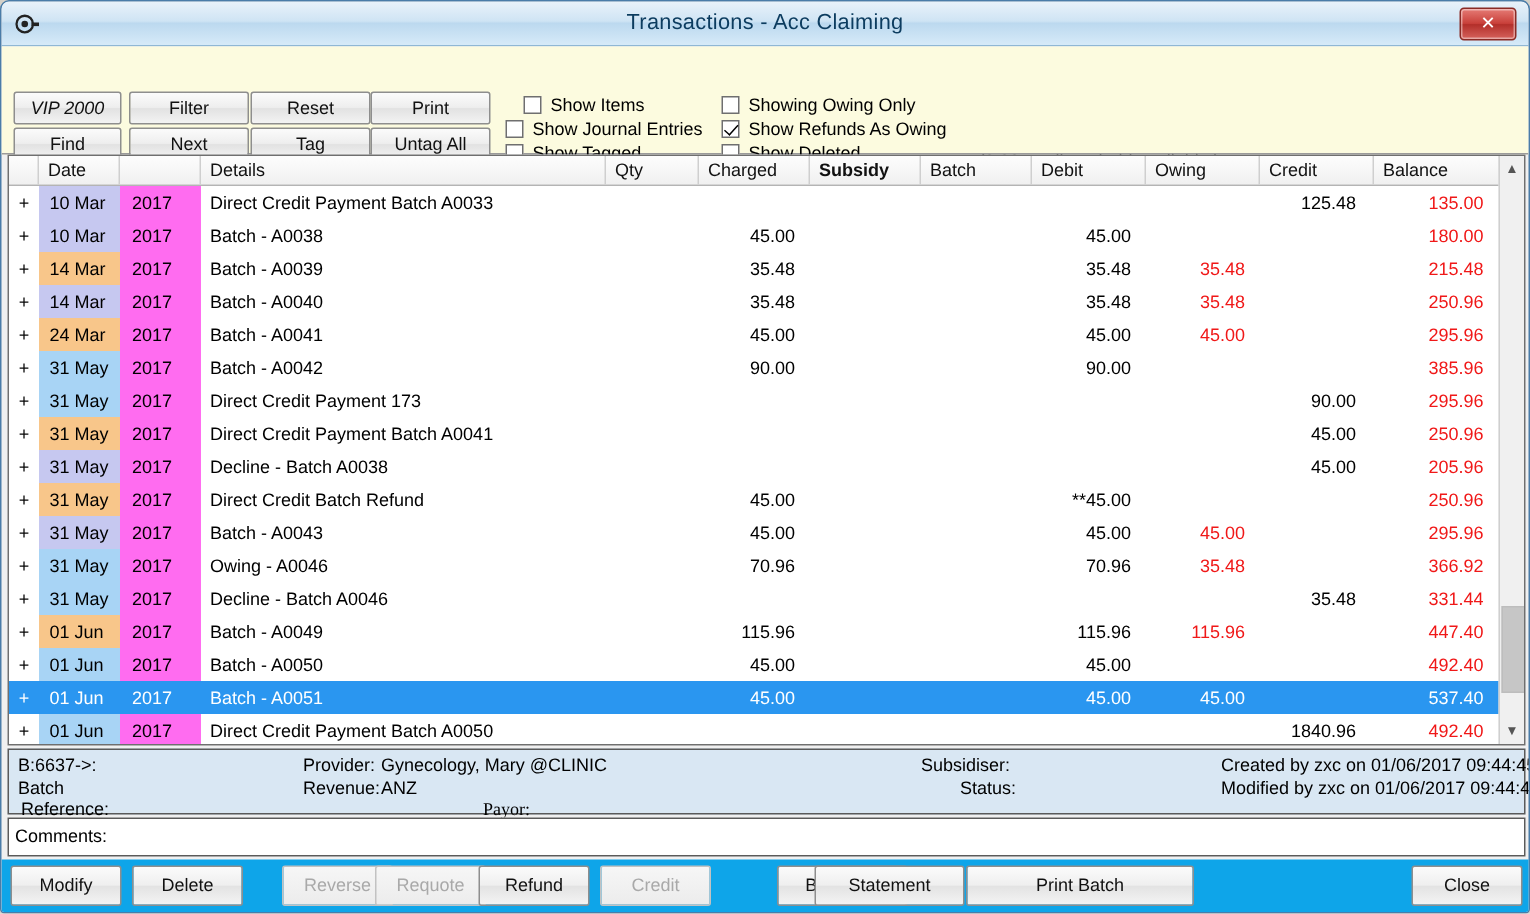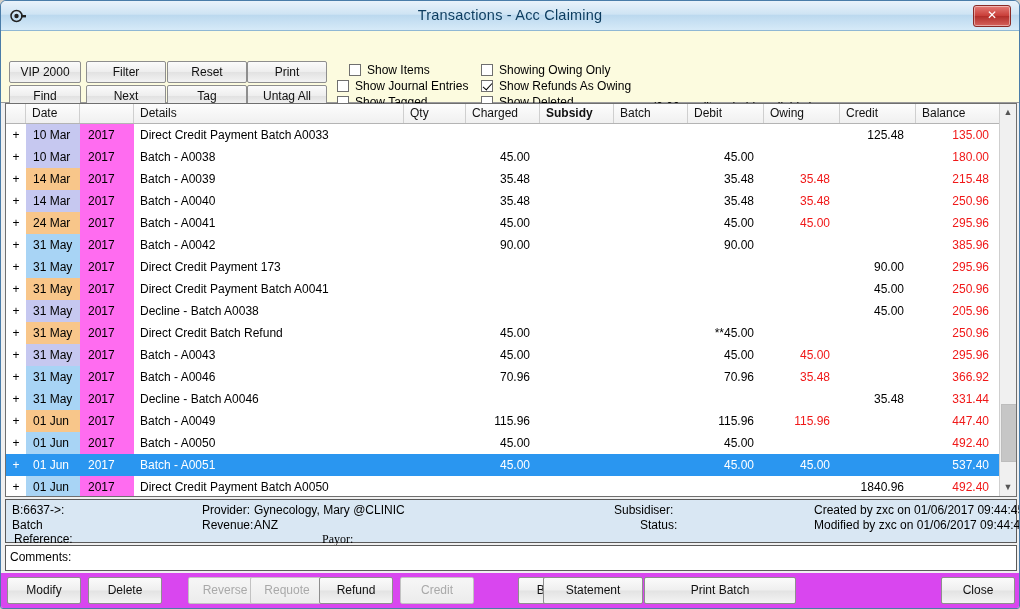--- a/index.html
+++ b/index.html
@@ -142,21 +142,21 @@
     font-size:12px;
   }
   .dtxt{position:absolute;white-space:nowrap;}
   .comments{
     position:absolute;left:4px;top:544px;width:1012px;height:26px;
     box-sizing:border-box;background:#fff;border:1px solid #5a5a5a;
     font-size:12px;padding:4px 0 0 4px;
   }
 
   
-  .btnbar{position:absolute;left:0;top:572px;width:1020px;height:37px;background:#d946ef;}
+  .btnbar{position:absolute;left:0;top:572px;width:1020px;height:37px;background:#0ea5e9;}
   .bbtn{
     position:absolute;top:4px;height:27px;box-sizing:border-box;
     background:linear-gradient(180deg,#fbfbfb 0%,#efefef 48%,#e3e3e3 52%,#f4f4f4 100%);
     border:1px solid #8e8e8e;border-radius:2px;
     font-size:12px;text-align:center;line-height:25px;color:#111;cursor:pointer;
   }
   .bbtn.disabled{color:#a9a9a9;border-color:#c2c2c2;
     background:linear-gradient(180deg,#f6f6f6,#ececec);cursor:default;}
 </style>
 </head>
@@ -171,21 +171,21 @@
         <circle cx="7.5" cy="9" r="2.2" fill="#222"></circle>
         <rect x="12" y="8" width="5" height="2.4" fill="#222"></rect>
       </svg>
     </span>
     <div class="title-text">Transactions - Acc Claiming</div>
     <div class="close-btn">✕</div>
   </div>
 
   <div class="toolbar">
     <div id="tb-buttons">
-        <div class="tbtn" style="left: 8px; top: 30px; width: 72px;">VIP 2000</div>
+        <div class="tbtn" style="left: 8px; top: 30px; width: 72px; font-style: italic;">VIP 2000</div>
         <div class="tbtn" style="left: 85px; top: 30px; width: 80px;">Filter</div>
         <div class="tbtn" style="left: 166px; top: 30px; width: 80px;">Reset</div>
         <div class="tbtn" style="left: 246px; top: 30px; width: 80px;">Print</div>
         <div class="tbtn" style="left: 8px; top: 54px; width: 72px;">Find</div>
         <div class="tbtn" style="left: 85px; top: 54px; width: 80px;">Next</div>
         <div class="tbtn" style="left: 166px; top: 54px; width: 80px;">Tag</div>
         <div class="tbtn" style="left: 246px; top: 54px; width: 80px;">Untag All</div>
       </div>
     <div id="tb-checks">
         <div class="cb-row" style="left: 336px; top: 32px; padding-left: 12px;"><span class="cbox"></span><span>Show Items</span></div>
@@ -374,21 +374,21 @@
           <div class="cell c-batch"></div>
           <div class="cell c-debit">45.00</div>
           <div class="cell c-owing red">45.00</div>
           <div class="cell c-credit"></div>
           <div class="cell c-balance red">295.96</div>
         </div>
         <div class="row">
           <div class="cell c-plus">+</div>
           <div class="cell c-date" style="background: rgb(168, 212, 245);">31 May</div>
           <div class="cell c-year" style="background: rgb(255, 108, 240);">2017</div>
-          <div class="cell c-details">Batch - A0046</div>
+          <div class="cell c-details">Owing - A0046</div>
           <div class="cell c-qty"></div>
           <div class="cell c-charged">70.96</div>
           <div class="cell c-subsidy"></div>
           <div class="cell c-batch"></div>
           <div class="cell c-debit">70.96</div>
           <div class="cell c-owing red">35.48</div>
           <div class="cell c-credit"></div>
           <div class="cell c-balance red">366.92</div>
         </div>
         <div class="row">

